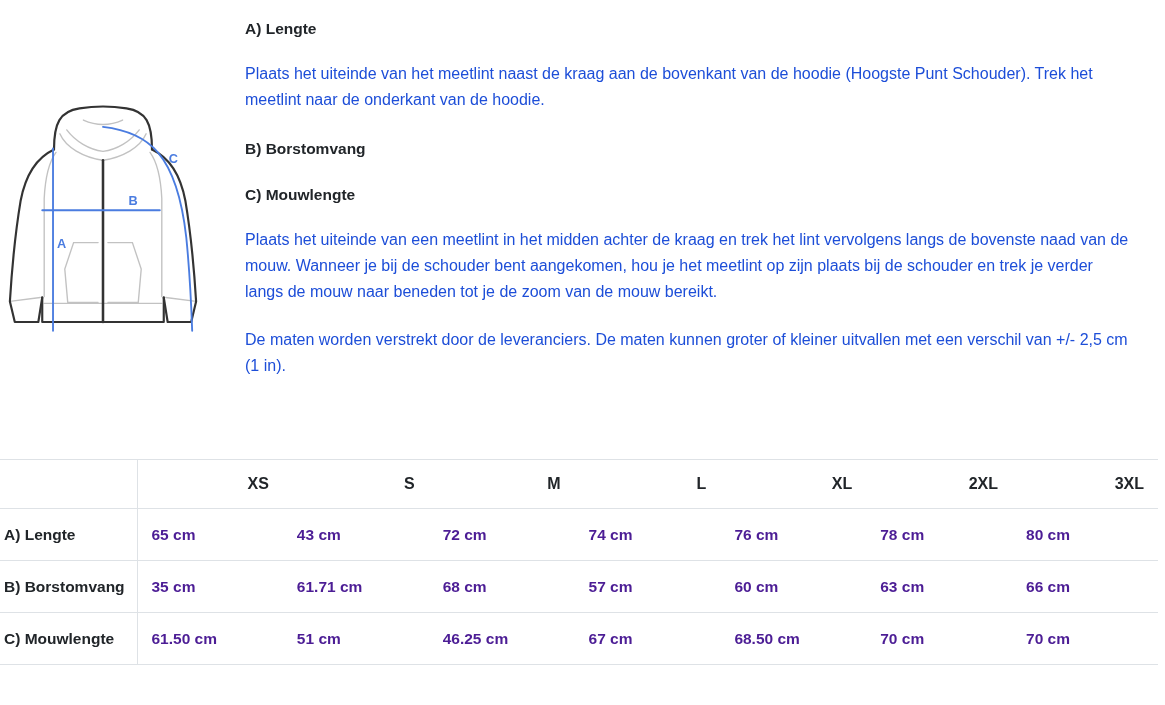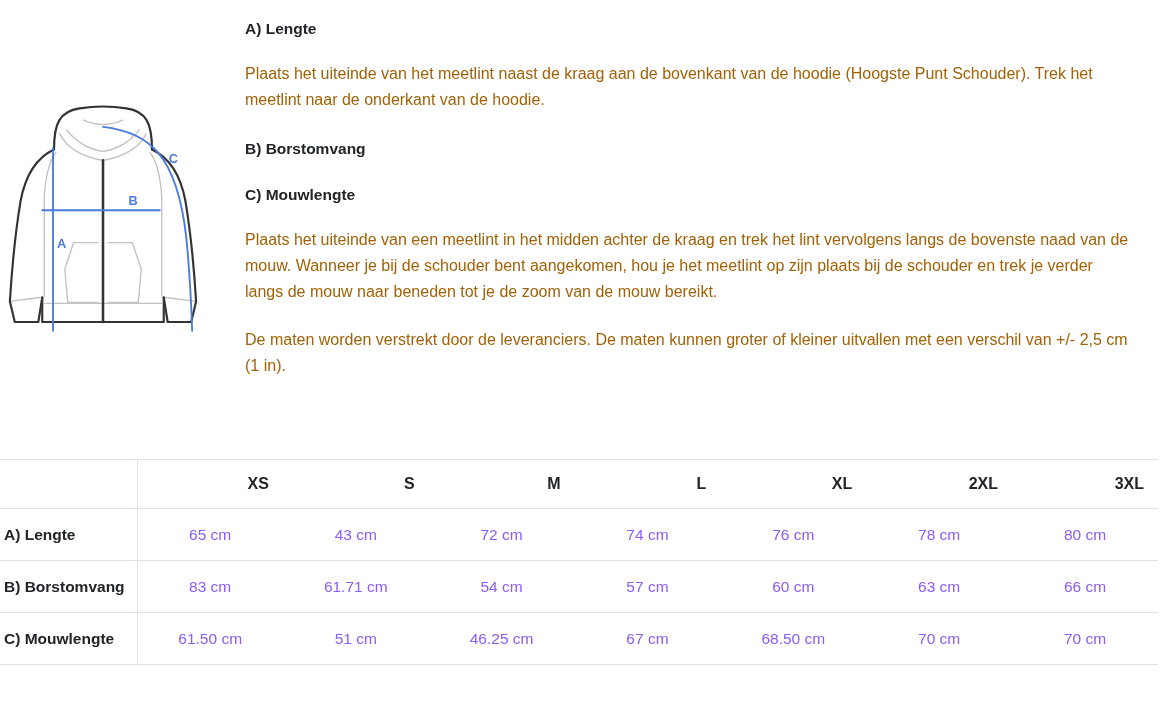--- a/index.html
+++ b/index.html
@@ -37,21 +37,21 @@
     font-size: 15.5px;
     font-weight: bold;
     color: #212529;
     line-height: 20px;
   }
   .section-heading.first { margin-top: 7px; }
   .section-body, .disclaimer {
     margin: 22px 0 0 0;
     font-size: 16px;
     line-height: 26px;
-    color: #a16207;
+    color: #1d4ed8;
   }
   .disclaimer { }
 
   
   .size-table {
     position: absolute;
     left: 0; top: 459px;
     width: 1158px;
     border-collapse: collapse;
     table-layout: fixed;
@@ -73,23 +73,23 @@
     color: #212529;
     line-height: 21px;
   }
   .size-table thead th.col-header {
     text-align: right;
     font-weight: bold;
     color: #212529;
     font-size: 16px;
   }
   .size-table td.value-cell {
-    text-align: center;
-    color: #8b5cf6;
-    font-weight: normal;
+    text-align: left;
+    color: #4c1d95;
+    font-weight: bold;
   }
   .size-table th.with-vline, .size-table td.with-vline {
     border-left: 1px solid #dee2e6;
   }
 </style>
 </head>
 <body>
 
 <div class="diagram-wrap">
   <svg viewBox="0 0 200 240">
@@ -169,23 +169,23 @@
       <td class="value-cell with-vline">65 cm</td>
       <td class="value-cell">43 cm</td>
       <td class="value-cell">72 cm</td>
       <td class="value-cell">74 cm</td>
       <td class="value-cell">76 cm</td>
       <td class="value-cell">78 cm</td>
       <td class="value-cell">80 cm</td>
     </tr>
     <tr>
       <th class="row-label">B) Borstomvang</th>
-      <td class="value-cell with-vline">83 cm</td>
+      <td class="value-cell with-vline">35 cm</td>
       <td class="value-cell">61.71 cm</td>
-      <td class="value-cell">54 cm</td>
+      <td class="value-cell">68 cm</td>
       <td class="value-cell">57 cm</td>
       <td class="value-cell">60 cm</td>
       <td class="value-cell">63 cm</td>
       <td class="value-cell">66 cm</td>
     </tr>
     <tr>
       <th class="row-label">C) Mouwlengte</th>
       <td class="value-cell with-vline">61.50 cm</td>
       <td class="value-cell">51 cm</td>
       <td class="value-cell">46.25 cm</td>

